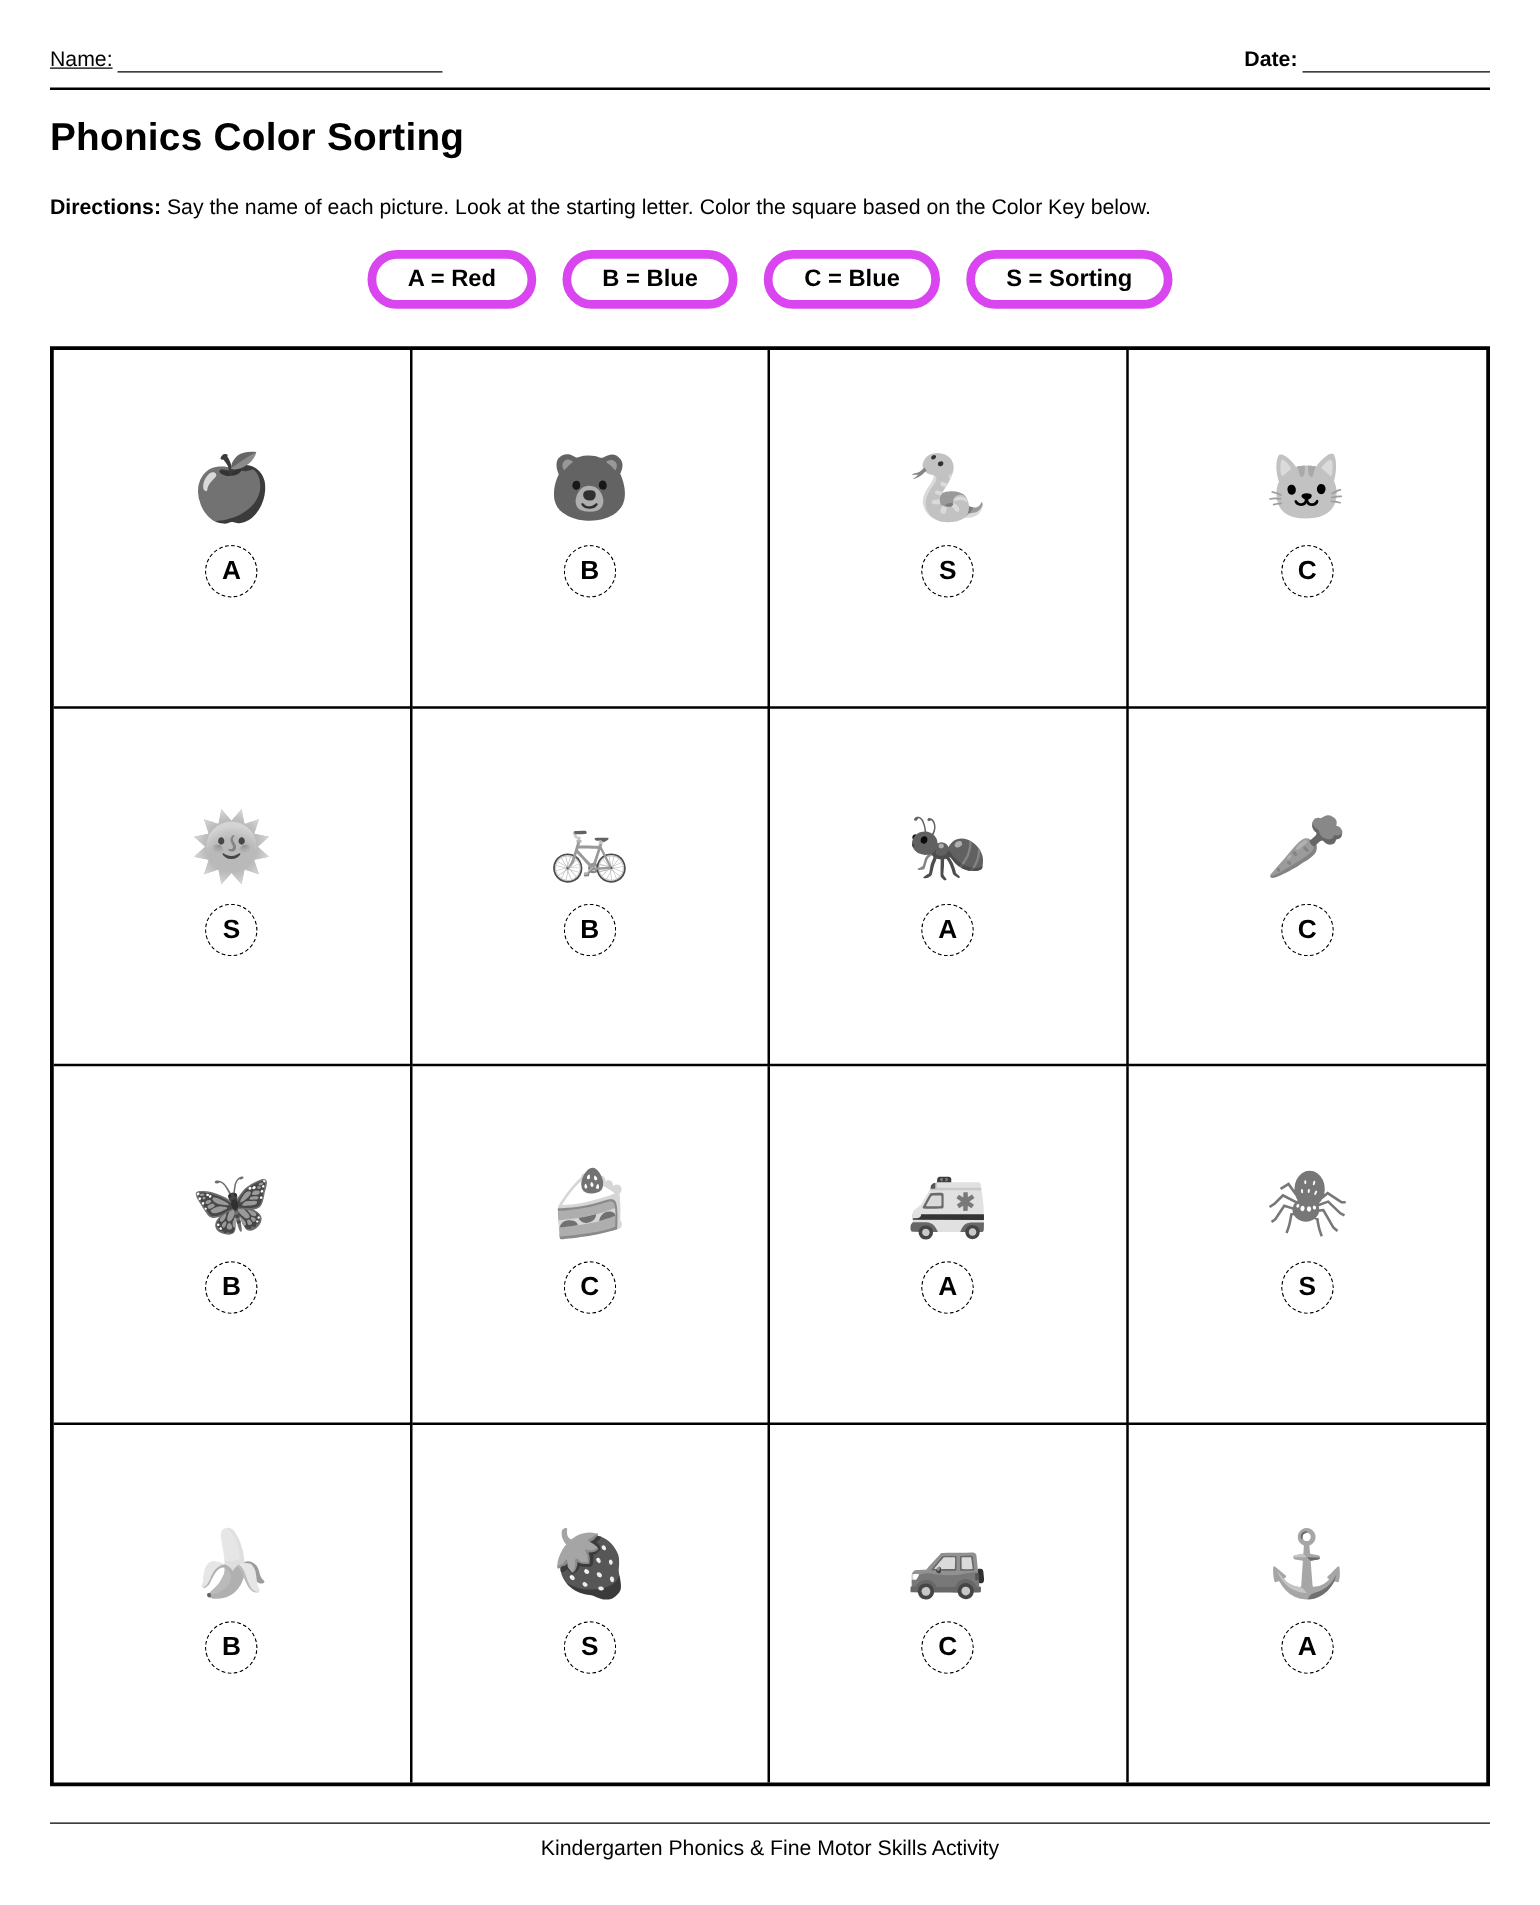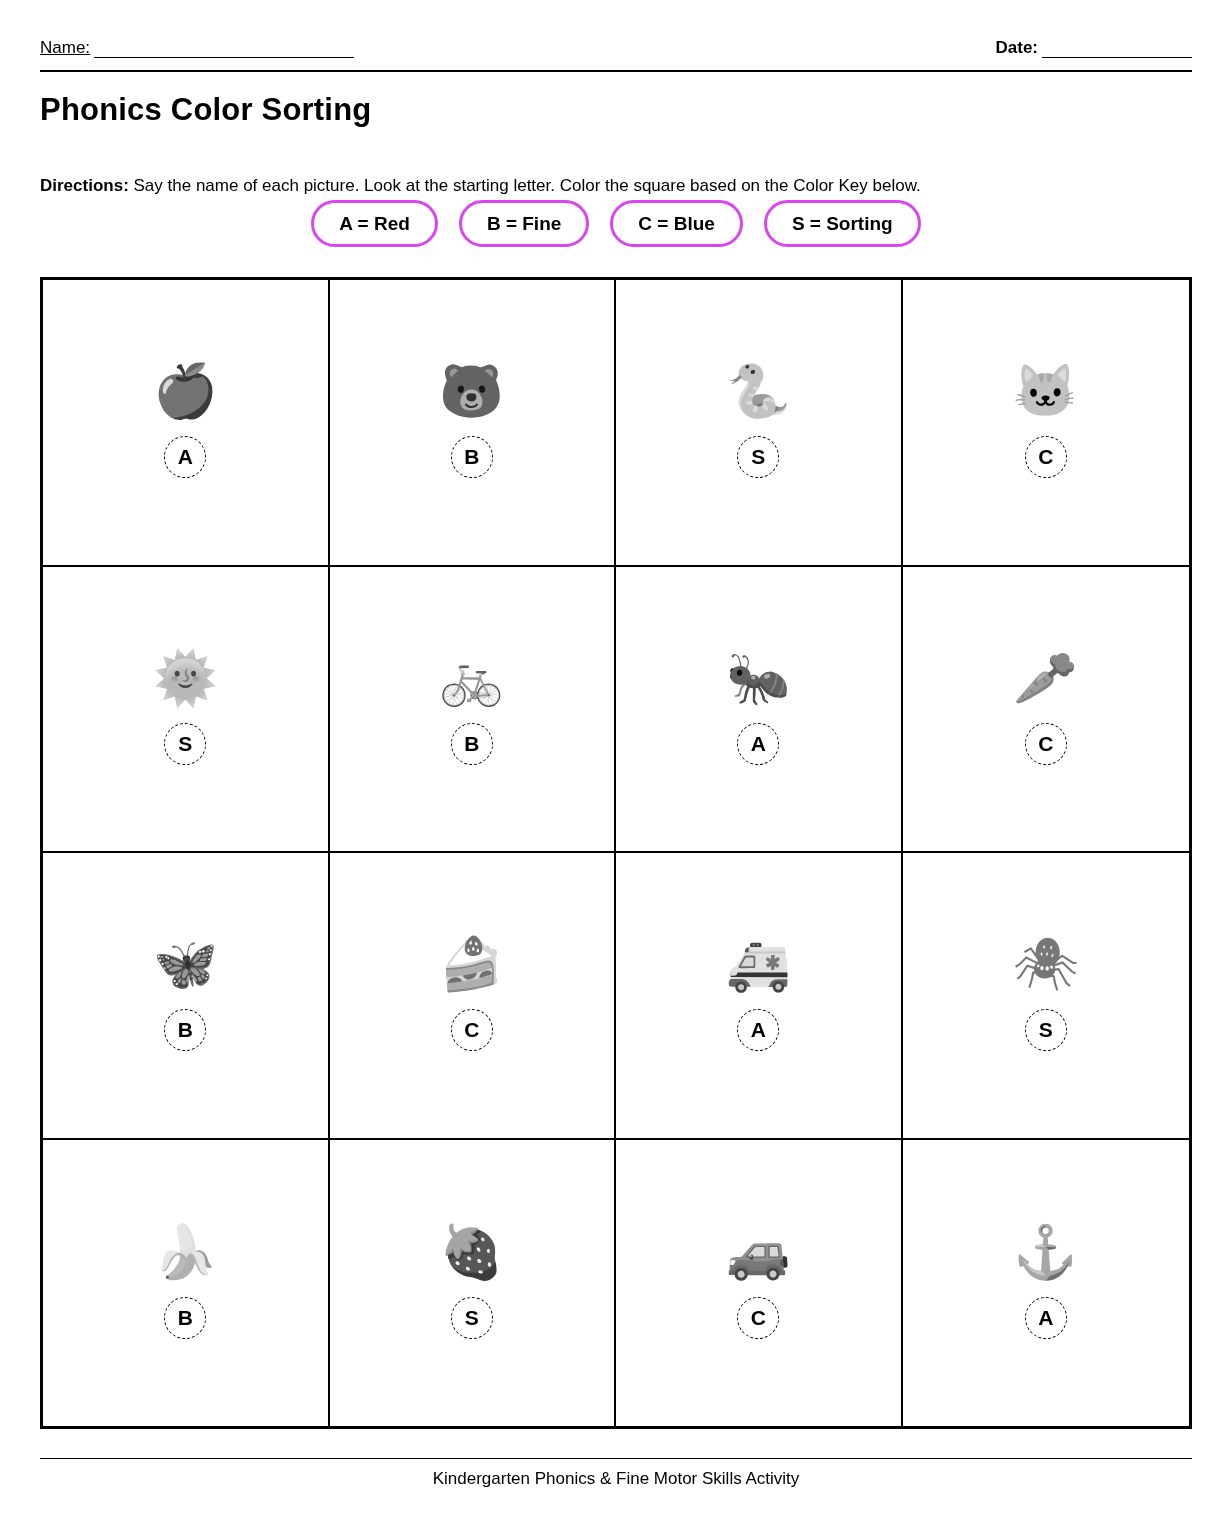--- a/index.html
+++ b/index.html
@@ -14,29 +14,29 @@
   }
   .name-field { position: absolute; left: 0; top: 2px; display: flex; align-items: flex-end; text-decoration: underline; }
   .name-line { display: inline-block; width: 260px; border-bottom: 1px solid #000; height: 20px; margin-left: 4px; }
   .date-field { position: absolute; right: 0; top: 2px; display: flex; align-items: flex-end; font-weight: bold; }
   .date-line { display: inline-block; width: 150px; border-bottom: 1px solid #000; height: 20px; margin-left: 4px; }
 
   .header-rule { position: absolute; left: 0; top: 70px; width: 1152px; height: 2px; background: #000; }
 
   .title { position: absolute; left: 0; top: 92px; font-size: 31px; font-weight: bold; letter-spacing: 0.2px; }
 
-  .directions { position: absolute; left: 0; top: 156px; font-size: 17px; margin-top: 20px; }
+  .directions { position: absolute; left: 0; top: 156px; font-size: 17px; }
   .directions b { font-weight: bold; }
 
   .key-row {
     position: absolute; left: 0; top: 200px; width: 1152px;
     display: flex; justify-content: center; gap: 21px;
   }
   .key-pill {
-    height: 47px; border: 3px solid #d946ef; border-radius: 24px;
+    height: 47px; border: 7px solid #d946ef; border-radius: 24px;
     padding: 0 25px; display: flex; align-items: center;
     font-size: 19px; font-weight: bold; background: #fff;
   }
 
   .grid {
     position: absolute; left: 0; top: 277px; width: 1152px; height: 1152px;
     border: 3px solid #000;
     display: grid; grid-template-columns: repeat(4, 1fr); grid-template-rows: repeat(4, 1fr);
   }
   .cell {
@@ -78,21 +78,21 @@
   </div>
 
   <div class="header-rule"></div>
 
   <h1 class="title">Phonics Color Sorting</h1>
 
   <p class="directions"><b>Directions:</b><span> Say the name of each picture. Look at the starting letter. Color the square based on the Color Key below.</span></p>
 
   <div class="key-row">
     <div class="key-pill">A = Red</div>
-    <div class="key-pill">B = Fine</div>
+    <div class="key-pill">B = Blue</div>
     <div class="key-pill">C = Blue</div>
     <div class="key-pill">S = Sorting</div>
   </div>
 
   <div class="grid">
     <div class="cell">
       <span class="pic">🍎</span>
       <span class="letter">A</span>
     </div>
     <div class="cell">

